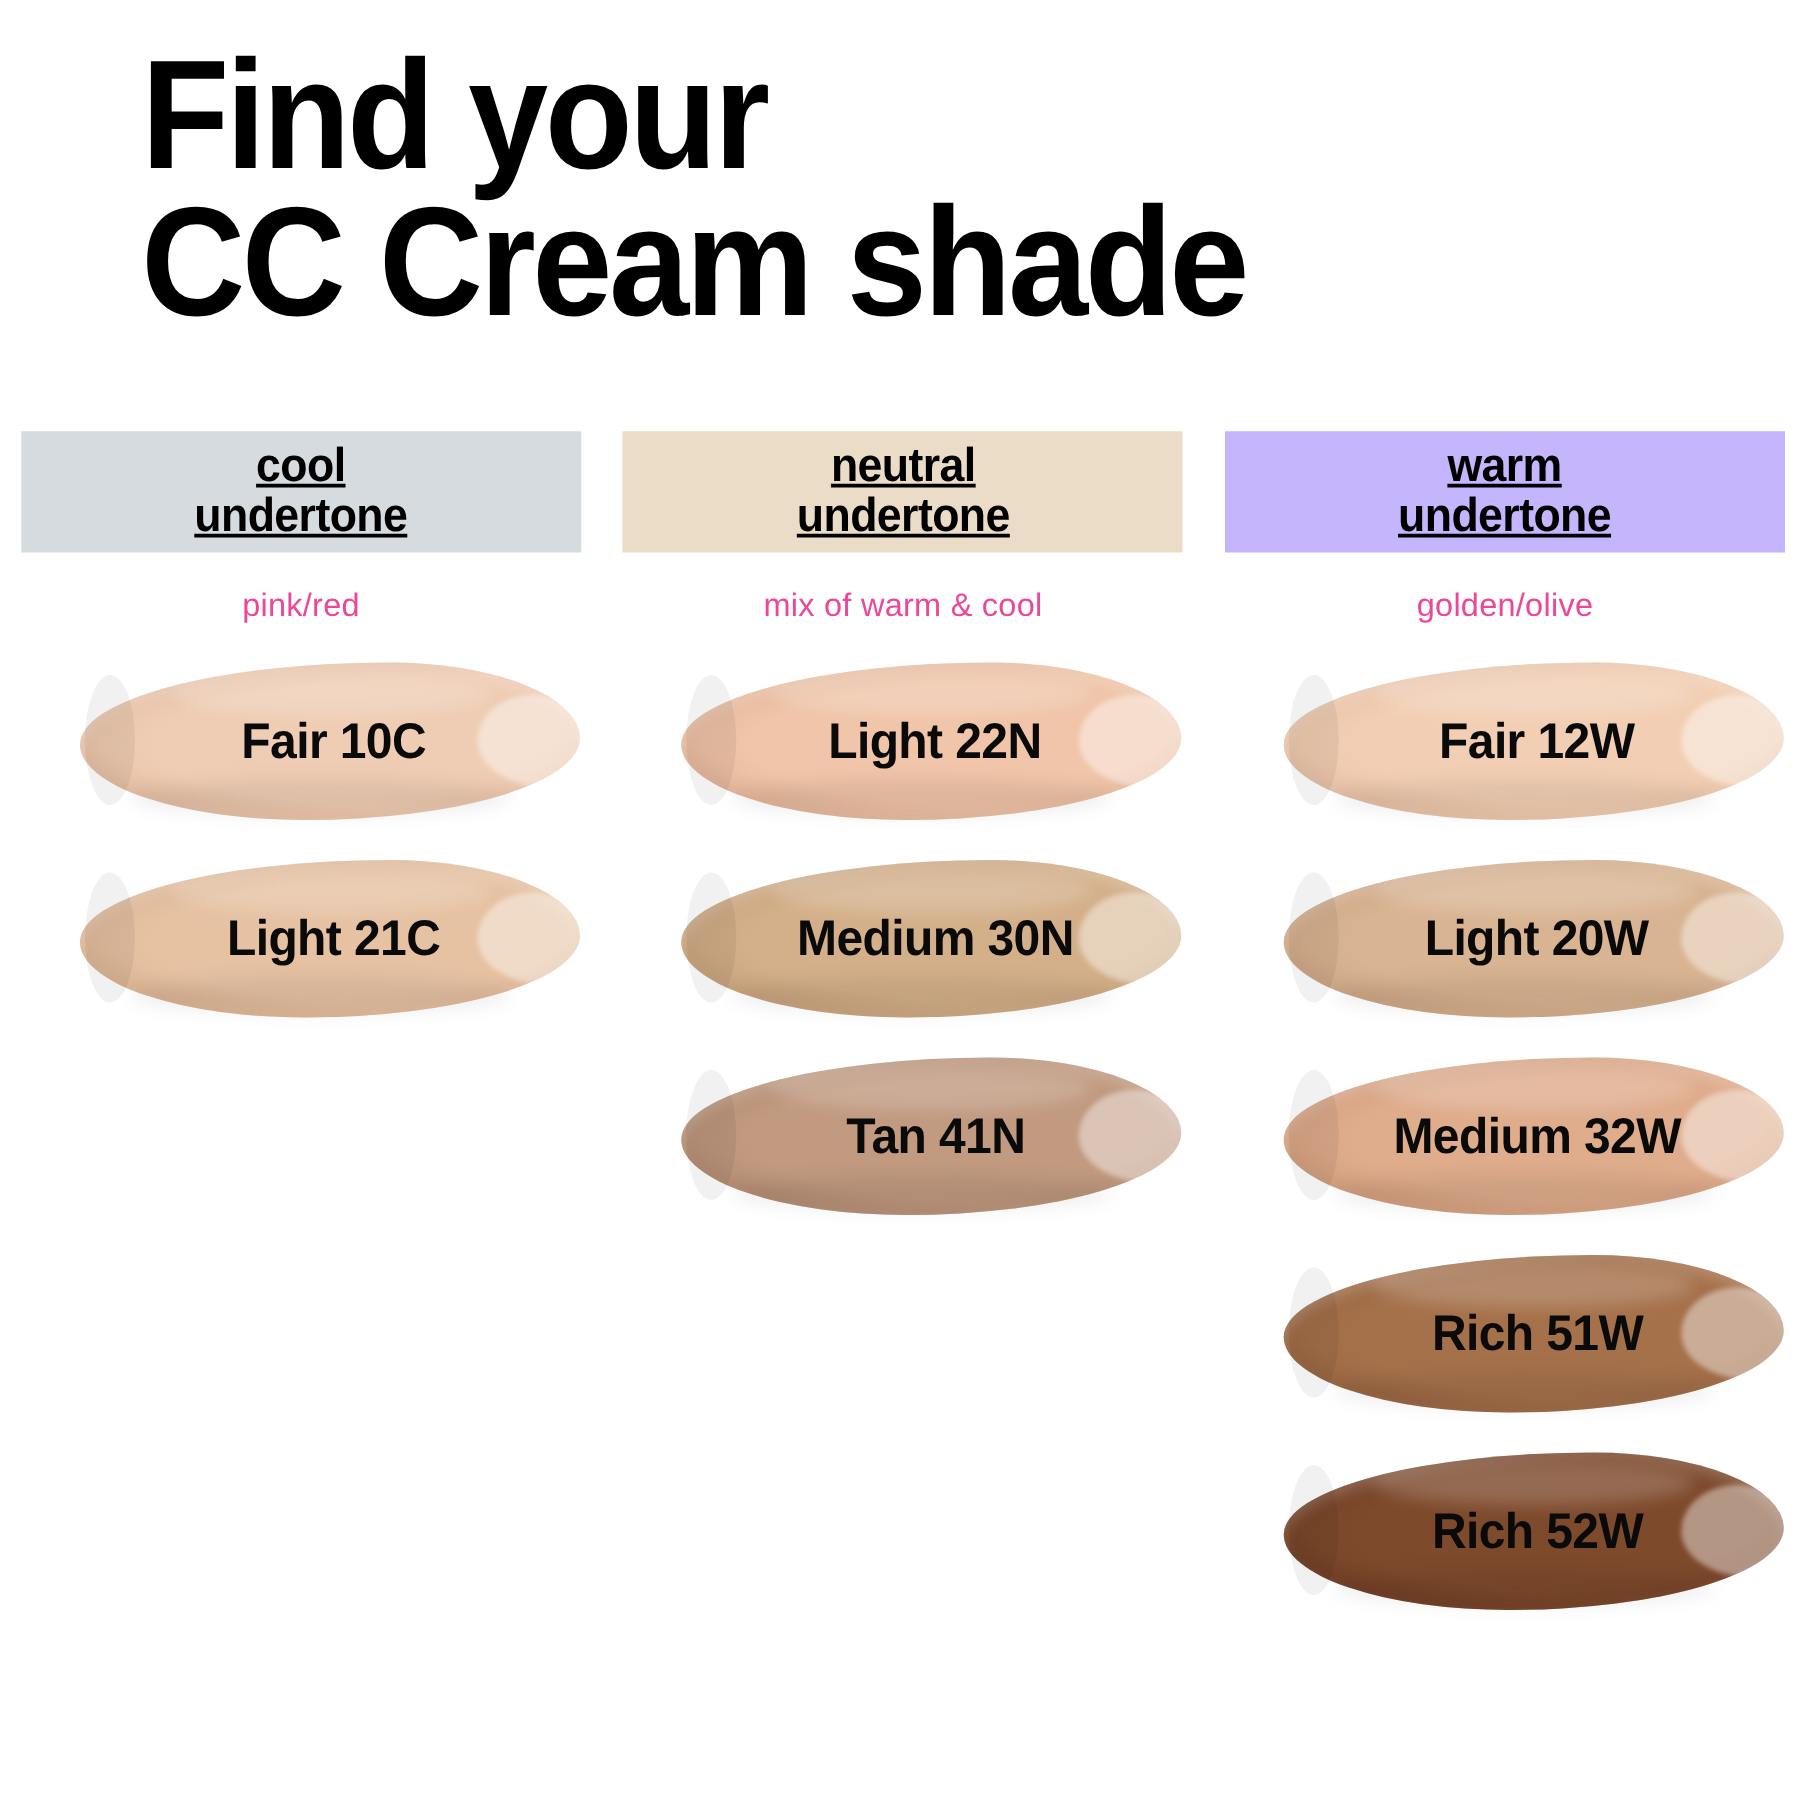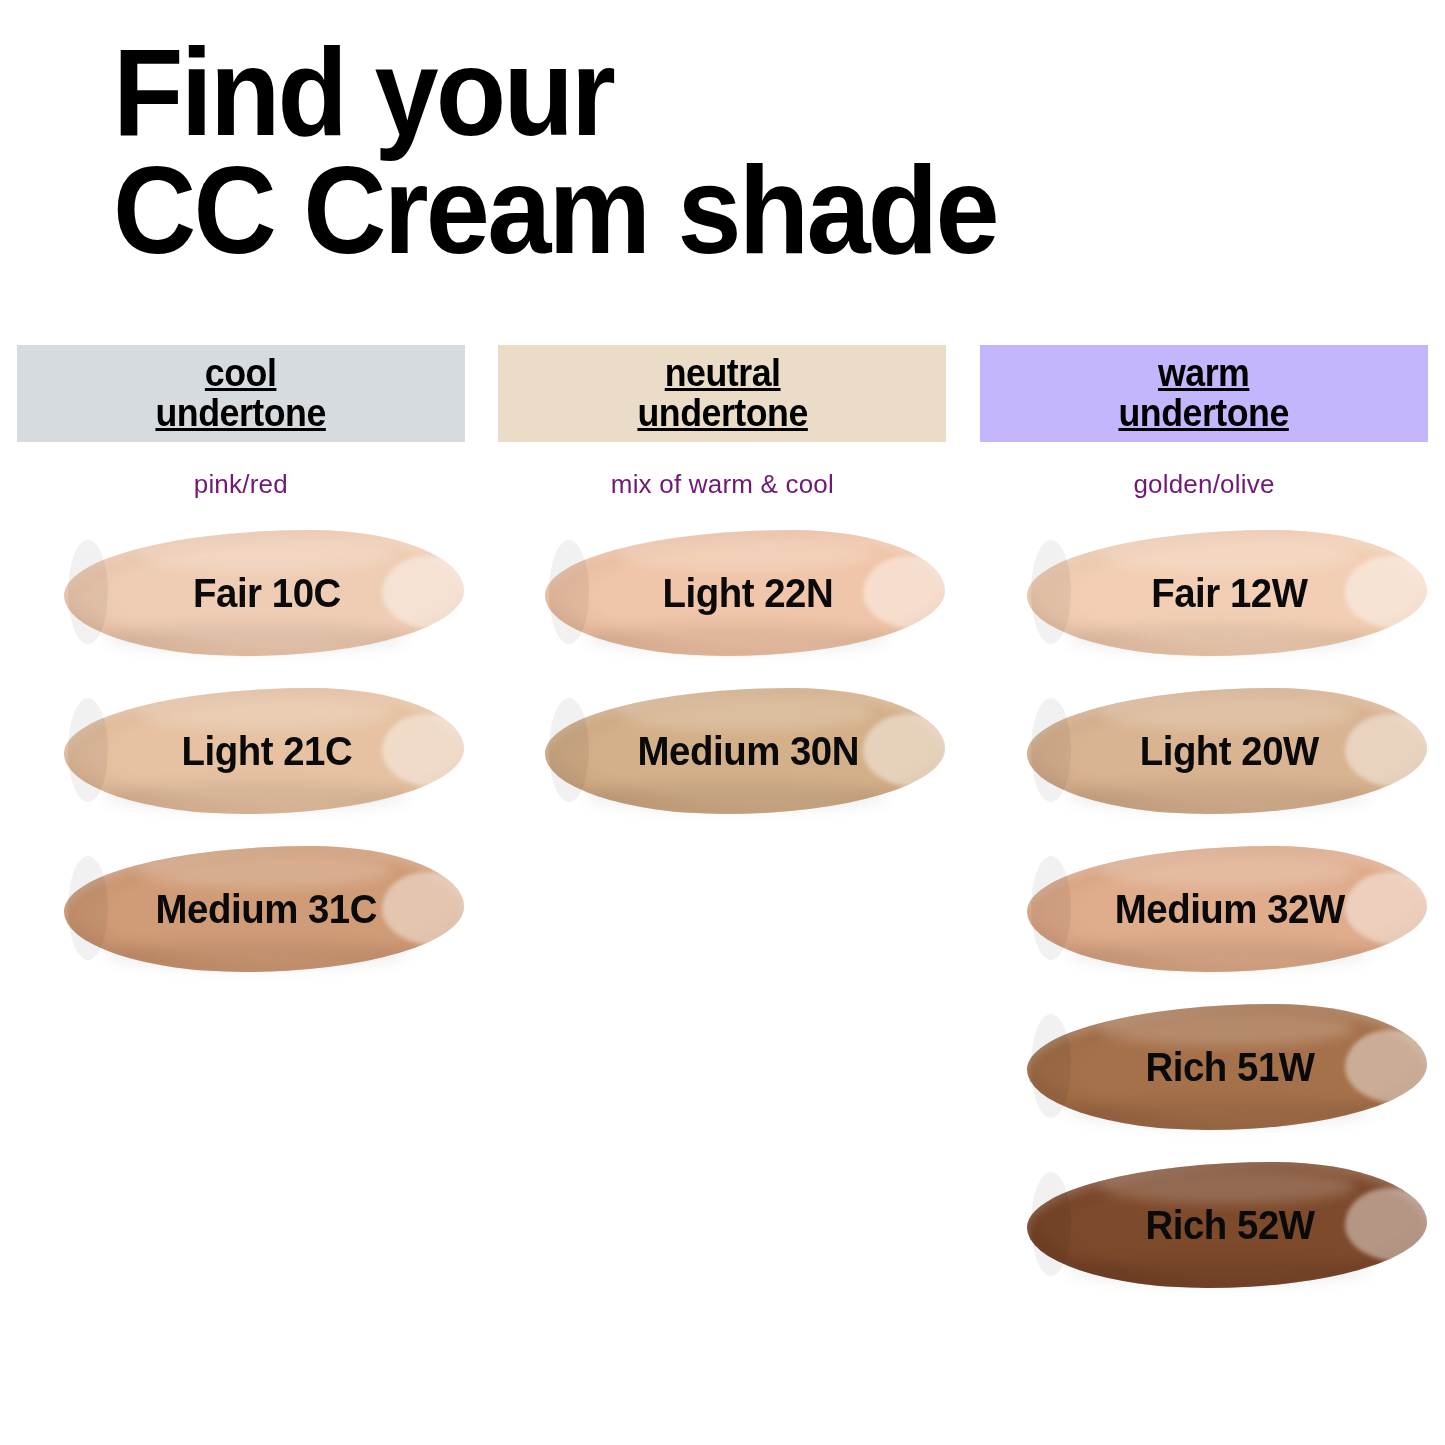--- a/index.html
+++ b/index.html
@@ -70,21 +70,21 @@
     transform: scaleX(0.94);
   }
   .header-text .l1 { display: block; }
   .header-text .l2 { display: block; }
 
   .subtitle {
     margin-top: 27px;
     font-family: "Liberation Sans", sans-serif;
     font-weight: normal;
     font-size: 26px;
-    color: #701a75;
+    color: #ec4899;
     text-align: center;
     letter-spacing: 0.2px;
   }
 
   
   .swatch-stack {
     margin-top: 14px;
     width: 100%;
     display: flex;
     flex-direction: column;
@@ -187,27 +187,20 @@
           </div>
           <div class="shade-label">Fair 10C</div>
         </div>
         <div class="swatch">
           <div class="blob" style="background: radial-gradient(at 78% 52%, rgb(230, 194, 163) 0%, rgb(230, 194, 163) 58%, rgb(207, 164, 132) 100%); box-shadow: rgba(207, 164, 132, 0.333) 0px -6px 12px inset, rgba(255, 255, 255, 0.22) 0px 5px 10px inset;">
             <div class="blob-sheen"></div>
             <div class="blob-shadow"></div>
           </div>
           <div class="shade-label">Light 21C</div>
         </div>
-        <div class="swatch">
-          <div class="blob" style="background: radial-gradient(at 78% 52%, rgb(208, 156, 119) 0%, rgb(208, 156, 119) 58%, rgb(184, 130, 94) 100%); box-shadow: rgba(184, 130, 94, 0.333) 0px -6px 12px inset, rgba(255, 255, 255, 0.22) 0px 5px 10px inset;">
-            <div class="blob-sheen"></div>
-            <div class="blob-shadow"></div>
-          </div>
-          <div class="shade-label">Medium 31C</div>
-        </div>
       </div>
     </div>
     <div class="column">
       <div class="header-bar" style="background: rgb(235, 220, 200);">
         <div class="header-text">
           <span class="l1">neutral</span>
           <span class="l2">undertone</span>
         </div>
       </div>
       <div class="subtitle">mix of warm &amp; cool</div>
@@ -219,20 +212,27 @@
           </div>
           <div class="shade-label">Light 22N</div>
         </div>
         <div class="swatch">
           <div class="blob" style="background: radial-gradient(at 78% 52%, rgb(212, 176, 138) 0%, rgb(212, 176, 138) 58%, rgb(187, 148, 112) 100%); box-shadow: rgba(187, 148, 112, 0.333) 0px -6px 12px inset, rgba(255, 255, 255, 0.22) 0px 5px 10px inset;">
             <div class="blob-sheen"></div>
             <div class="blob-shadow"></div>
           </div>
           <div class="shade-label">Medium 30N</div>
         </div>
+        <div class="swatch">
+          <div class="blob" style="background: radial-gradient(at 78% 52%, rgb(193, 154, 128) 0%, rgb(193, 154, 128) 58%, rgb(166, 126, 101) 100%); box-shadow: rgba(166, 126, 101, 0.333) 0px -6px 12px inset, rgba(255, 255, 255, 0.22) 0px 5px 10px inset;">
+            <div class="blob-sheen"></div>
+            <div class="blob-shadow"></div>
+          </div>
+          <div class="shade-label">Tan 41N</div>
+        </div>
       </div>
     </div>
     <div class="column">
       <div class="header-bar" style="background: #c4b5fd;">
         <div class="header-text">
           <span class="l1">warm</span>
           <span class="l2">undertone</span>
         </div>
       </div>
       <div class="subtitle">golden/olive</div>

